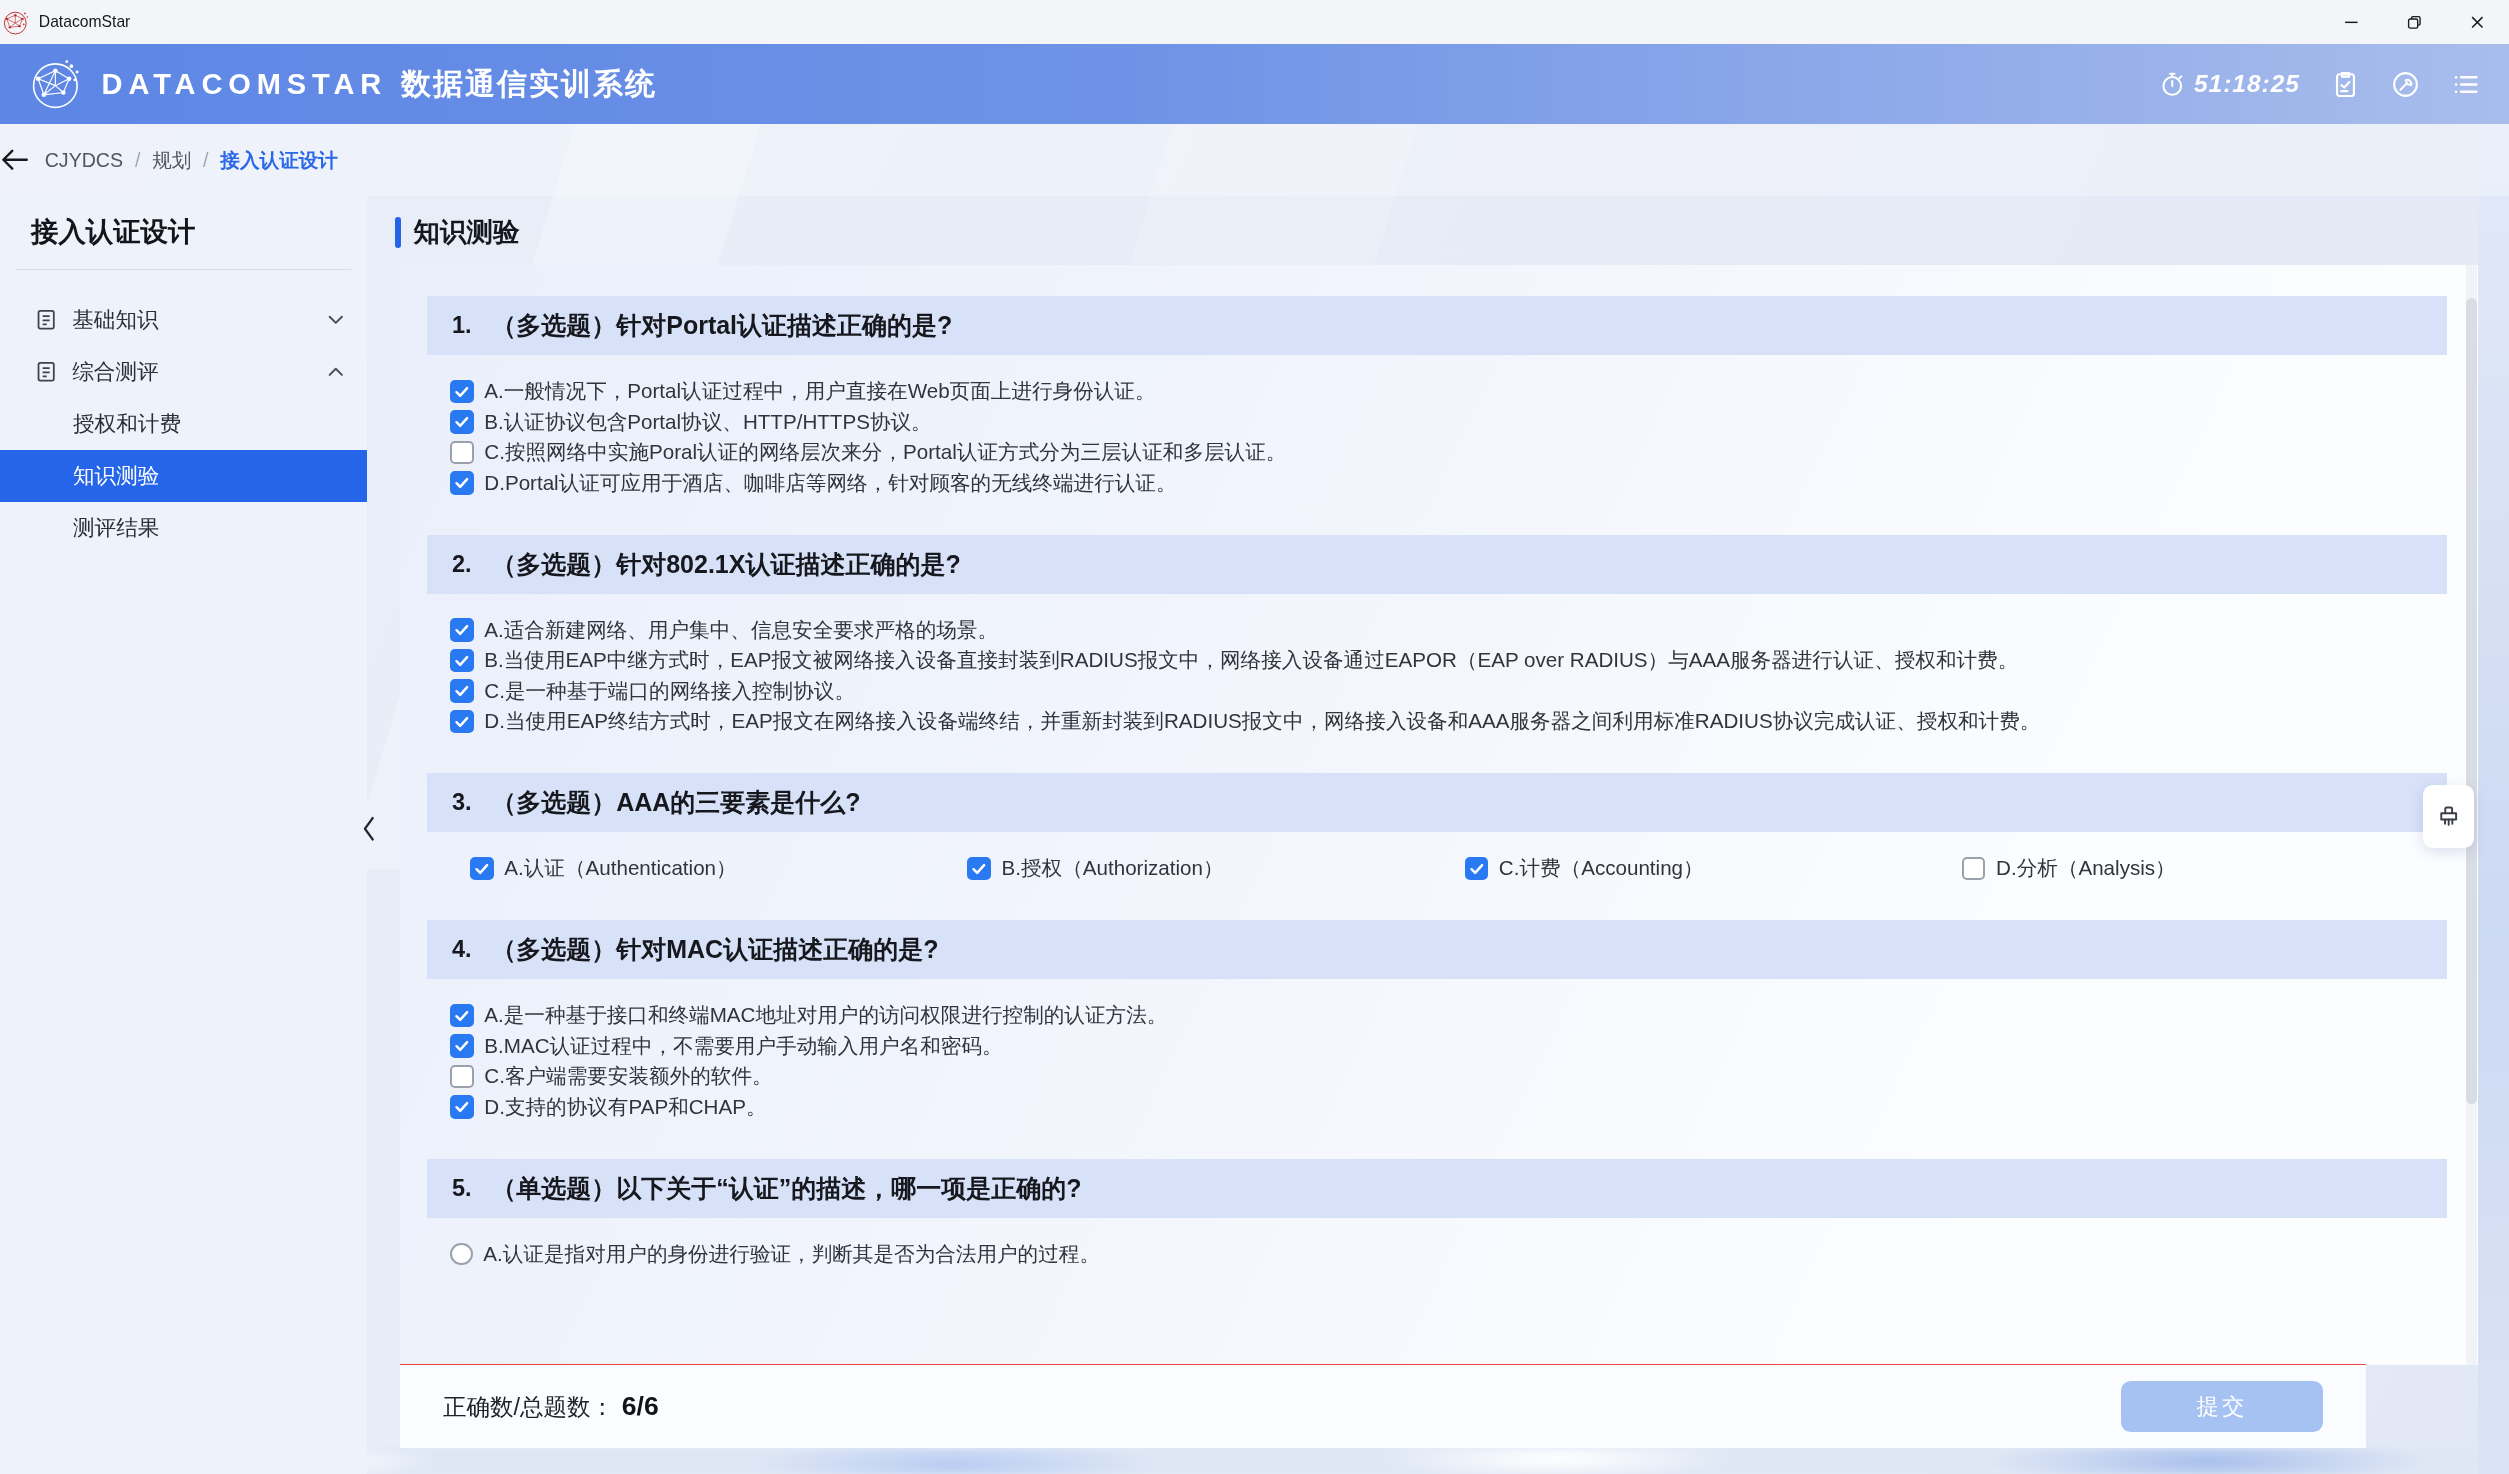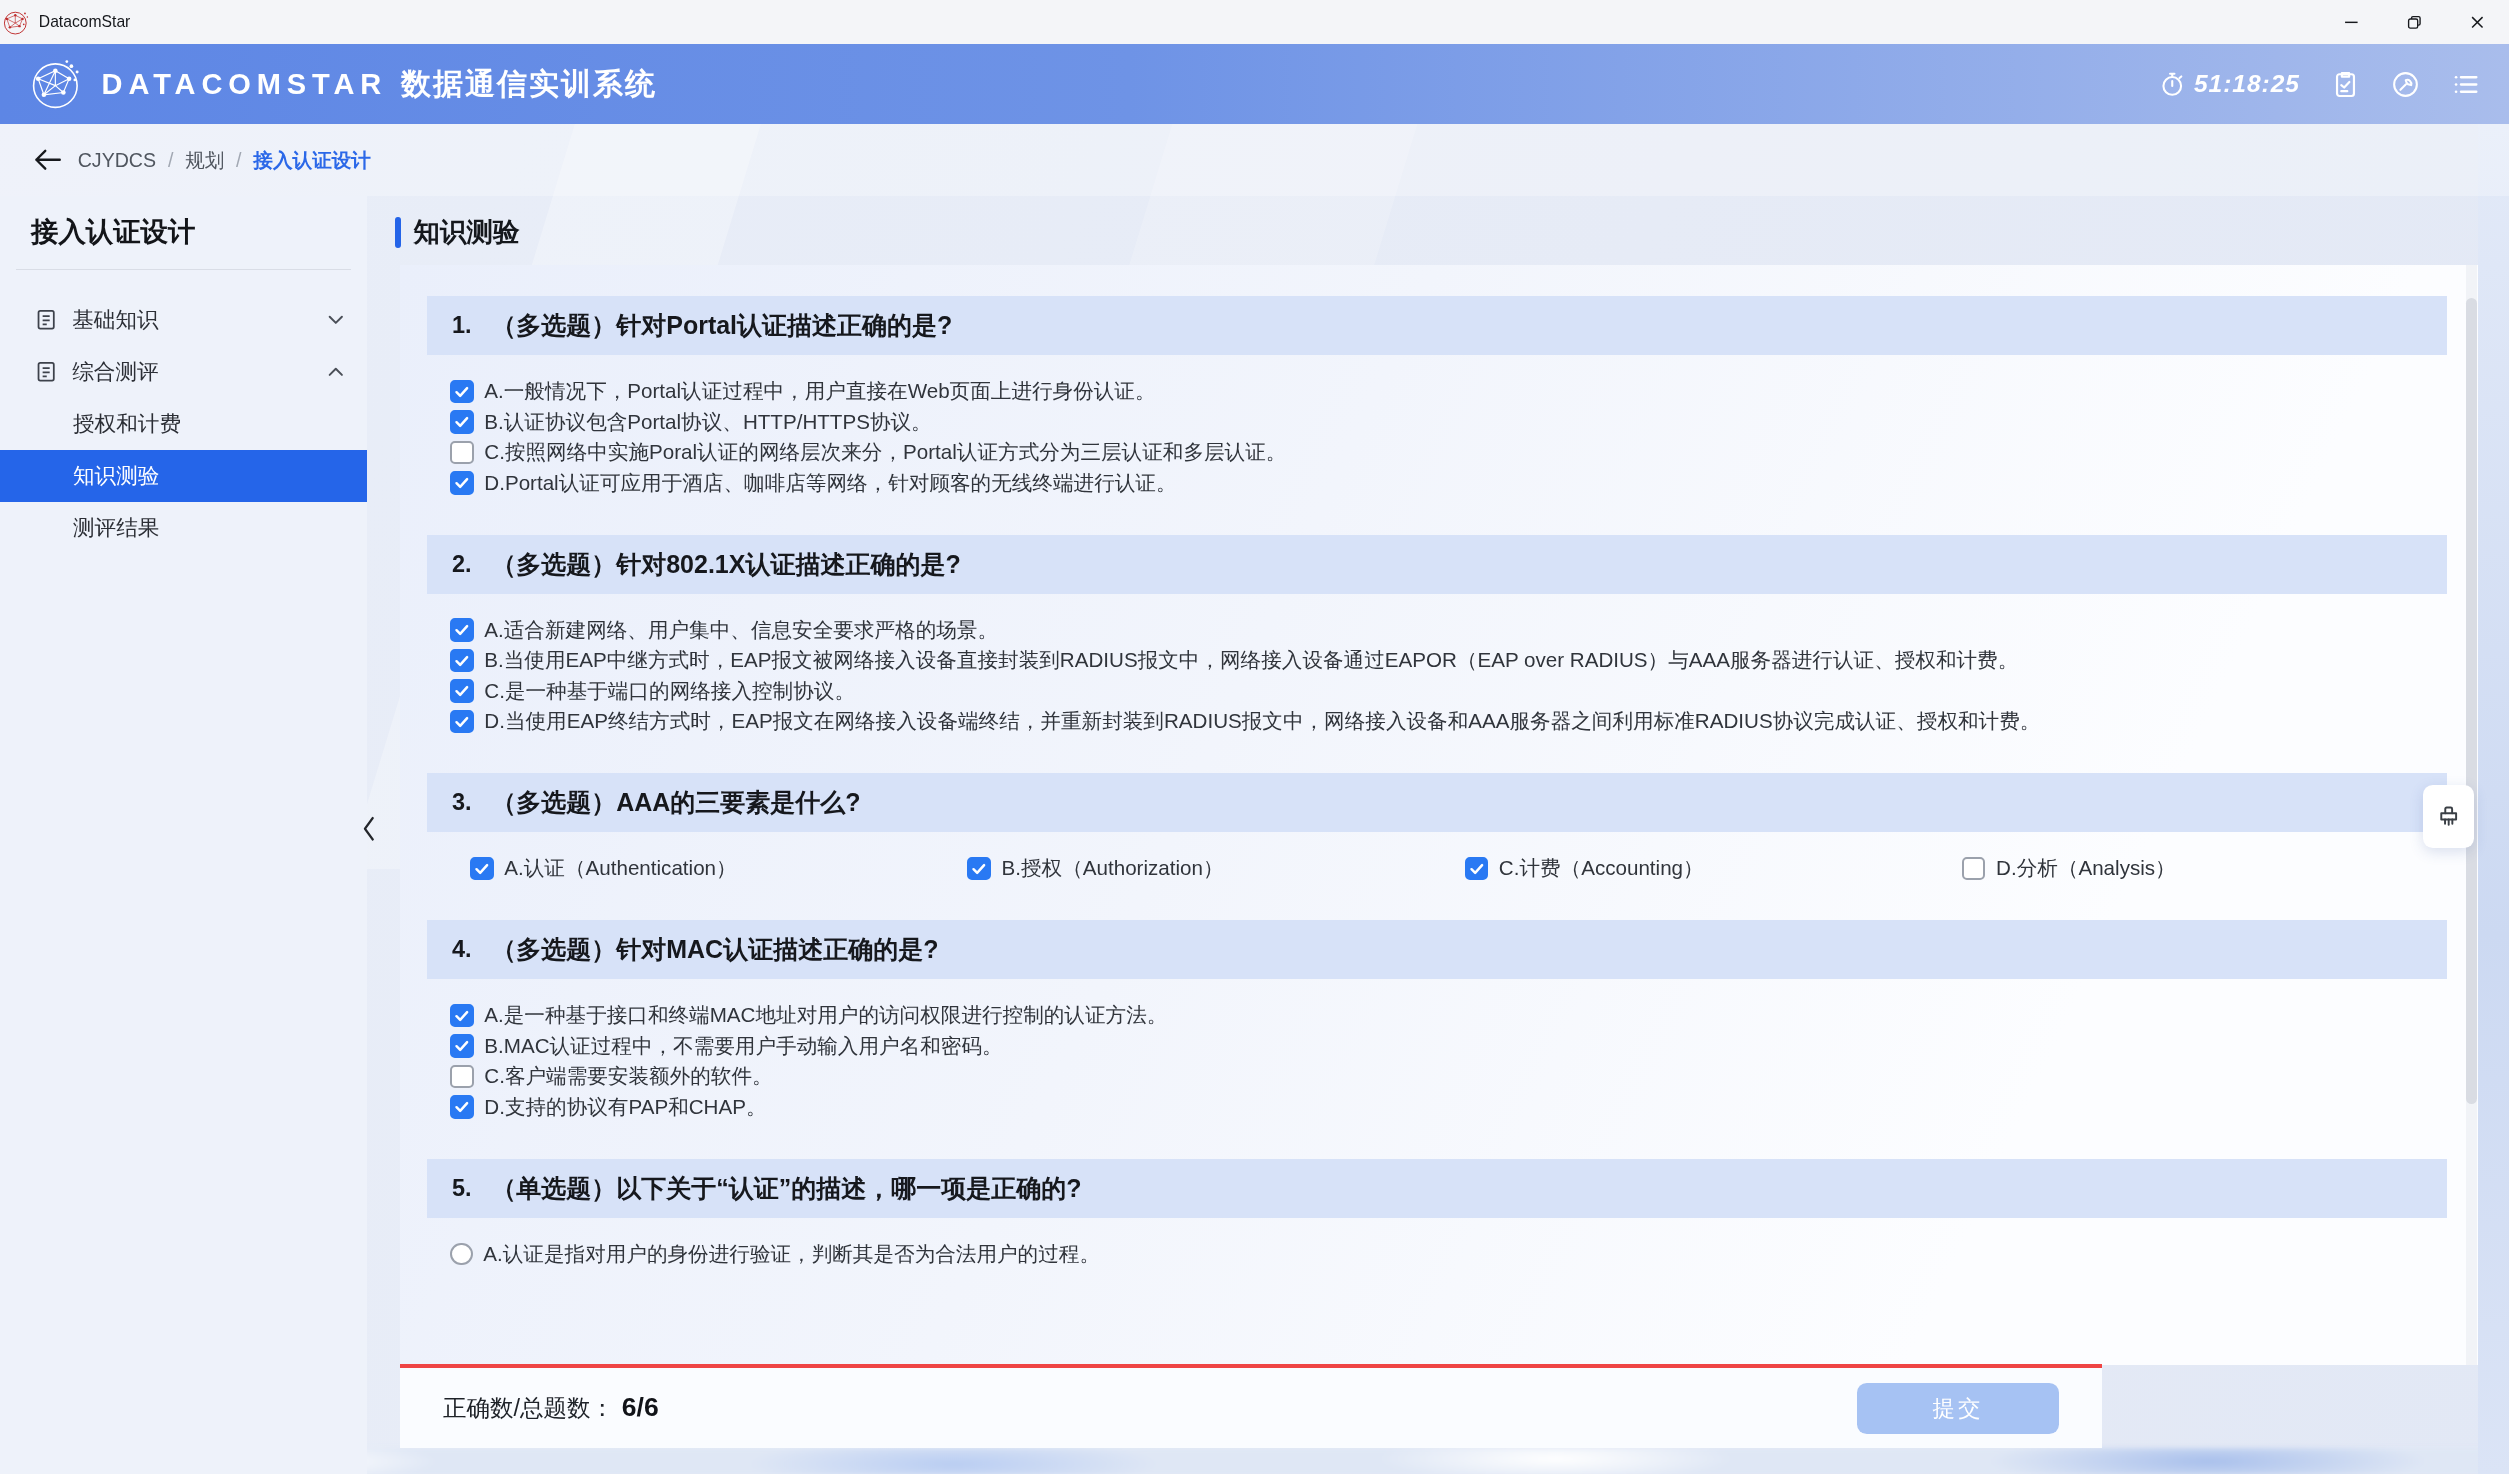--- a/index.html
+++ b/index.html
@@ -40,21 +40,21 @@
   .brand{font-size:29px;font-weight:800;letter-spacing:5.9px;margin-left:17.6px;}
   .app-name{font-size:30px;font-weight:700;letter-spacing:2px;margin-left:13.7px;}
   .appbar-right{margin-left:auto;display:flex;align-items:center;gap:31px;font-style:italic;}
   .timer{display:flex;align-items:center;gap:8.8px;}
   .timer svg{width:26.5px;height:26.5px;}
   .timer-text{font-size:24.5px;font-weight:700;letter-spacing:1px;}
   .hdr-icon{width:29px;height:29px;color:#fff;display:block;}
 
   
   .breadcrumb{position:absolute;left:0;top:124px;width:2509px;height:72px;z-index:5;
-              display:flex;align-items:center;padding-left:33px;background:rgba(255,255,255,.28);}
+              display:flex;align-items:center;background:rgba(255,255,255,.28);}
   .bc-back{width:29px;height:23.5px;color:#17191d;margin-right:15.7px;}
   .bc-item{font-size:19.6px;color:#50565f;}
   .bc-sep{font-size:19.6px;color:#a2a8b3;margin:0 11.8px;}
   .bc-active{font-size:19.6px;color:#2b68e8;font-weight:700;}
 
   
   .sidebar{position:absolute;left:0;top:196px;width:367px;height:1278px;background:#eef2fa;z-index:3;}
   .side-title{font-size:27.4px;font-weight:700;color:#131519;padding:17.6px 31px 0 31px;}
   .side-divider{height:1px;background:#d9dde6;margin:19.6px 15.7px 0 15.7px;}
   .side-nav{margin-top:23.5px;}
@@ -87,22 +87,22 @@
   .options.row .option{width:501px;margin-left:20px;}
   .options.clipped{height:23.5px;overflow:hidden;}
   .option{display:flex;align-items:center;gap:10.8px;height:25.5px;}
   .checkbox{width:23.5px;height:23.5px;border-radius:4.9px;background:#fff;border:2px solid #9ba1ac;flex:0 0 auto;}
   .checkbox.checked{background:#2979f3;border-color:#2979f3;}
   .checkbox svg{width:19.6px;height:19.6px;display:block;margin:0 auto;}
   .radio{width:22.5px;height:22.5px;border-radius:50%;background:#fff;border:2px solid #9ba1ac;flex:0 0 auto;}
   .opt-label{font-size:20.6px;color:#30343b;white-space:nowrap;}
 
   
-  .footer{position:absolute;left:400px;top:1364px;width:1702px;height:84px;background:#fafcff;
-          border-top:4px solid #ef4444;display:flex;align-items:center;
+  .footer{position:absolute;left:400px;top:1364px;width:1966px;height:84px;background:#fafcff;
+          border-top:1px solid #ef4444;display:flex;align-items:center;
           justify-content:space-between;padding:0 43px;z-index:3;}
   .score{display:flex;align-items:baseline;}
   .score-label{font-size:23.5px;color:#1e2228;}
   .score-value{font-size:26.5px;font-weight:700;color:#111318;margin-left:7.8px;}
   .submit-btn{width:202px;height:51px;border:none;border-radius:9.8px;background:#a6c2f3;color:#fff;
               font-size:22.5px;letter-spacing:2.9px;font-family:inherit;}
 
   
   .brush-btn{position:absolute;left:2423px;top:785px;width:51px;height:63px;background:#fff;border-radius:9.8px;
              box-shadow:0 3.9px 13.7px rgba(60,90,160,.18);display:flex;align-items:center;justify-content:center;z-index:4;}

